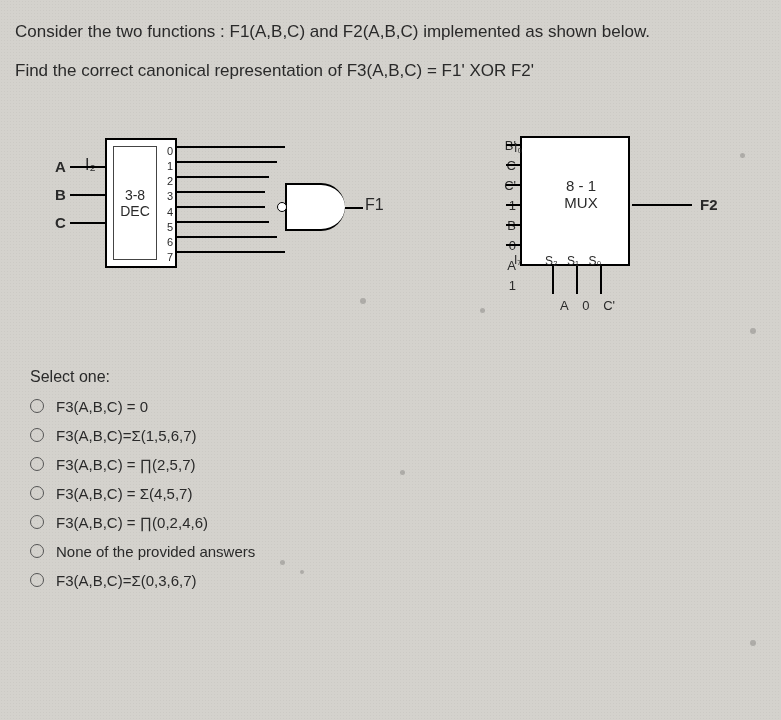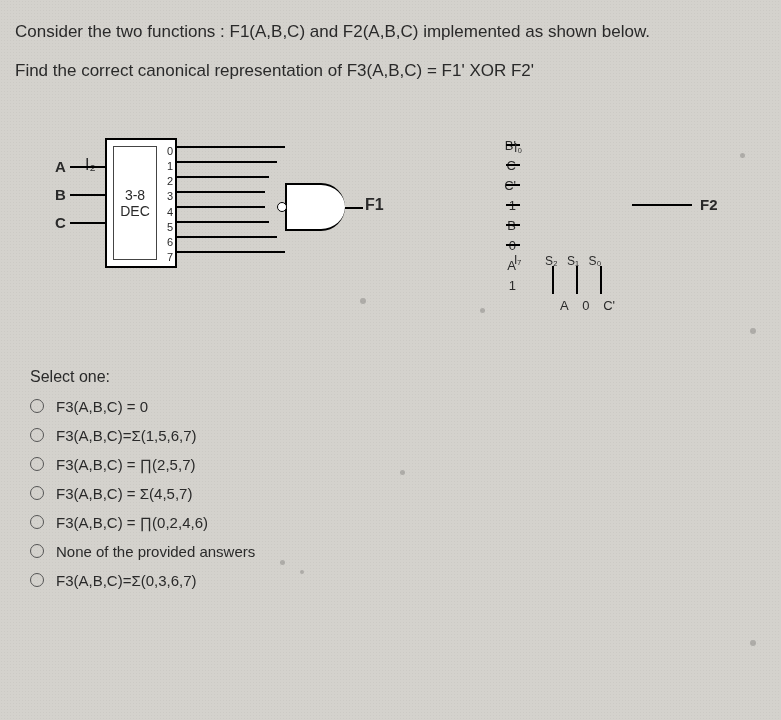--- a/index.html
+++ b/index.html
@@ -90,21 +90,21 @@
       left: -10px; top: 50%;
       transform: translateY(-50%);
       width: 10px; height: 10px;
       border: 1.5px solid #000;
       border-radius: 50%;
       background: #fff;
     }
     .gate-out-label {
       position: absolute;
       left: 365px; top: 98px;
-      font-size: 16px; font-weight: bold;
+      font-size: 16px; font-weight: normal;
     }
     .gate-in-lines .gline {
       position: absolute;
       height: 2px; background: #000;
     }
     
     .mux-block {
       position: absolute;
       left: 520px; top: 38px;
       width: 110px; height: 130px;
@@ -257,20 +257,26 @@
     <div>1</div>
   </div>
   <div style="position:absolute">
     <div style="position:absolute;left:506px;top:46px;width:14px;height:2px;background:#000"></div>
     <div style="position:absolute;left:506px;top:66px;width:14px;height:2px;background:#000"></div>
     <div style="position:absolute;left:506px;top:86px;width:14px;height:2px;background:#000"></div>
     <div style="position:absolute;left:506px;top:106px;width:14px;height:2px;background:#000"></div>
     <div style="position:absolute;left:506px;top:126px;width:14px;height:2px;background:#000"></div>
     <div style="position:absolute;left:506px;top:146px;width:14px;height:2px;background:#000"></div>
   </div>
+  <div class="mux-block">
+    <div class="mux-inner">
+      <div>8 - 1</div>
+      <div>MUX</div>
+    </div>
+  </div>
   <div class="mux-io-left">
     <div>I₀</div>
     <div style="height:92px"></div>
     <div>I₇</div>
   </div>
   <div class="mux-sel-labels">
     <span>S₂</span>
     <span>S₁</span>
     <span>S₀</span>
   </div>

